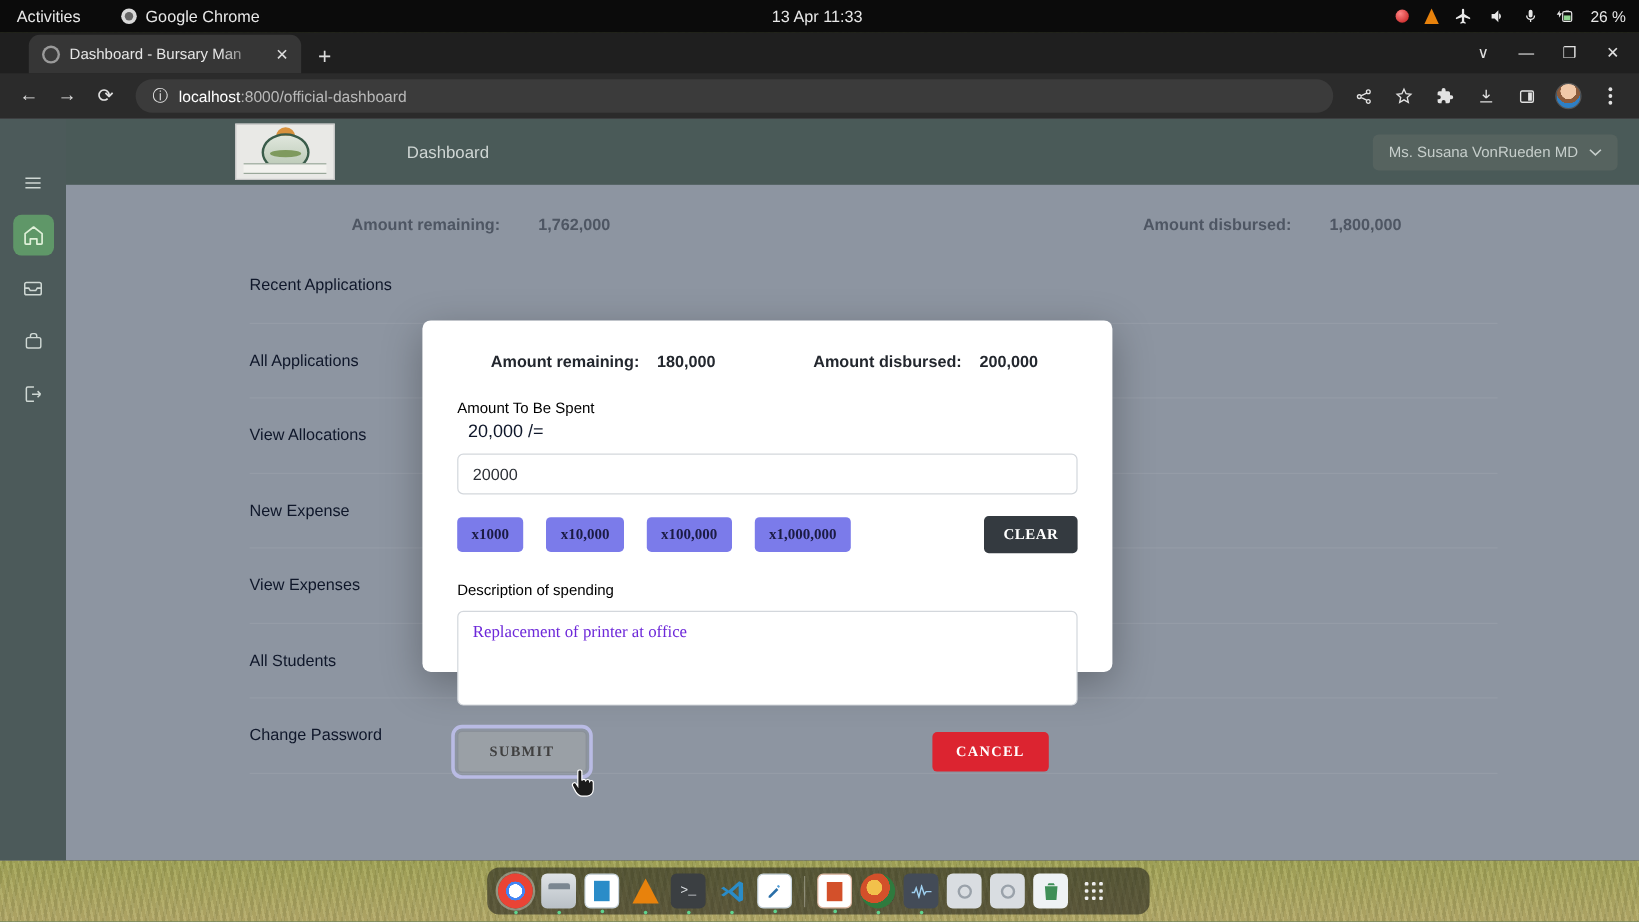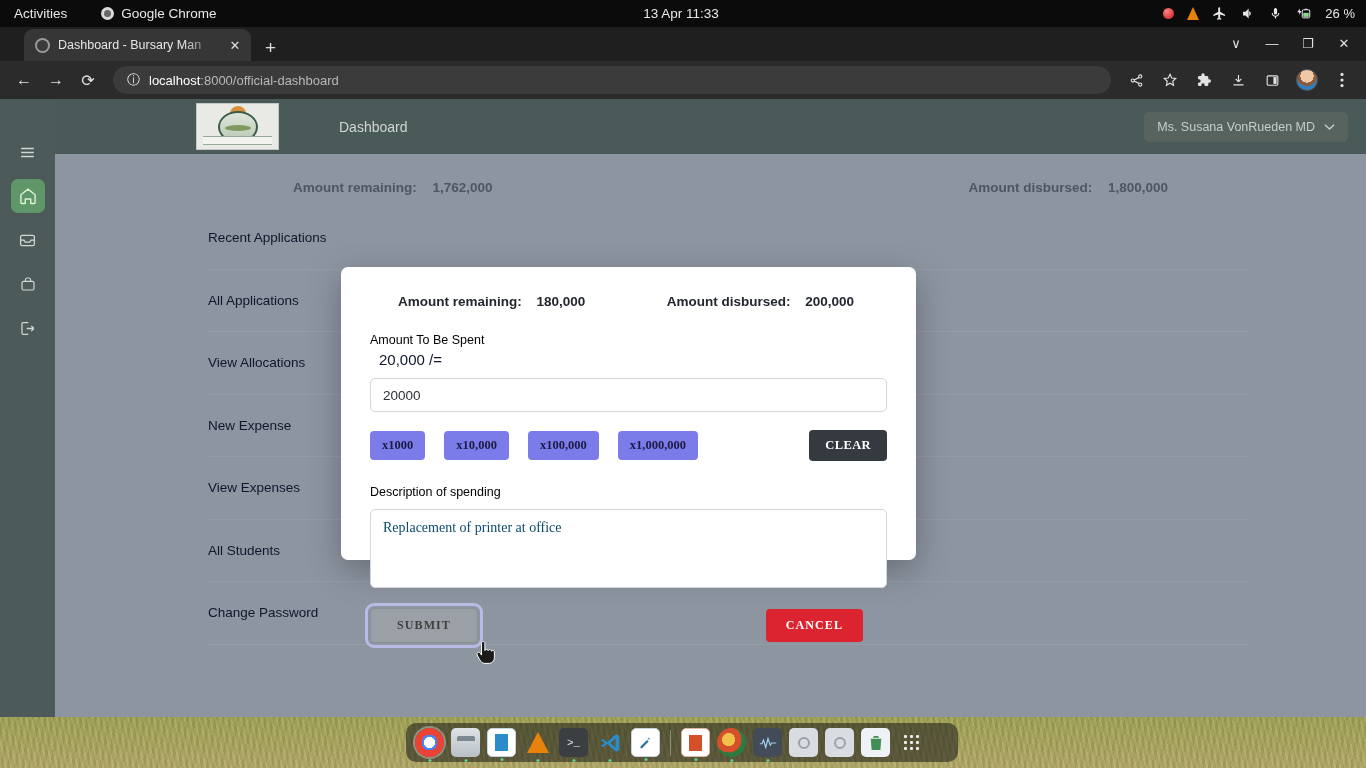--- a/index.html
+++ b/index.html
@@ -146,33 +146,33 @@
     color:#c6cecb; font-size:12.5px; display:flex; align-items:center; gap:9px;
   }
 
   
   #content{ position:absolute; left:55px; right:0; top:55px; bottom:0; }
   .totals{
     display:flex; padding:26px 0 0 0; font-weight:bold; color:#4e5663; font-size:13.5px;
   }
   .totals .t-left{ margin-left:238px; }
   .totals .t-right{ margin-left:auto; margin-right:198px; }
-  .totals .val{ margin-left:12px; }
+  .totals .val{ margin-left:28px; }
 
   .menu{ margin-top:12px; }
   .menu .m-row{
     height:62.5px; display:flex; align-items:center; color:#0f172a; font-size:13.5px;
     border-bottom:1px solid rgba(255,255,255,.07);
     margin:0 118px 0 153px; padding-left:0;
   }
 
   
   #overlay{ position:absolute; inset:0; z-index:20; }
   #modal{
-    position:absolute; left:341px; top:168px; width:575px; height:293px;
+    position:absolute; left:352px; top:168px; width:575px; height:293px;
     background:#fff; border-radius:7px; box-shadow:0 10px 34px rgba(0,0,0,.28);
     padding:23px 29px 0 29px; z-index:21;
   }
   .m-totals{ display:flex; font-weight:bold; color:#23272e; font-size:13.5px; padding:4px 0 0 0;}
   .m-totals .ml{ margin-left:28px;}
   .m-totals .mr{ margin-left:auto; margin-right:33px;}
   .m-totals .val{ margin-left:11px;}
 
   .fld-label{ color:#000000; font-size:12.5px; margin-top:24px; }
   .amount-display{ color:#0f172a; font-size:15px; margin:4px 0 0 9px; }
@@ -187,21 +187,21 @@
     background:#7b7bea; color:#1b1b44; font-weight:bold; font-size:12.5px;
     border:none; border-radius:4px; padding:7px 12px; font-family:"Liberation Serif", serif;
   }
   #clear-btn{
     margin-left:auto; background:#343a40; color:#fff; font-weight:bold; font-size:12.5px;
     border:none; border-radius:4px; padding:8px 16px; font-family:"Liberation Serif", serif;
     letter-spacing:.4px;
   }
   #desc-input{
     width:100%; height:79px; margin-top:10px; border:1px solid #d3d7dc; border-radius:5px;
-    background:#fff; color:#0c4a6e; font-size:14px; padding:10px 12px; resize:none;
+    background:#fff; color:#6d28d9; font-size:14px; padding:10px 12px; resize:none;
     font-family:"Liberation Serif", serif;
   }
   .action-row{ display:flex; align-items:center; margin-top:16px; }
   #submit-btn{
     background:#9aa0a6; color:#404040; font-weight:bold; font-size:12px; letter-spacing:1.1px;
     border:1px solid #8b9199; border-radius:4px; padding:9px 26px;
     outline:3px solid #b9bbe4; outline-offset:2px;
     font-family:"Liberation Serif", serif; position:relative;
   }
   #cancel-btn{

